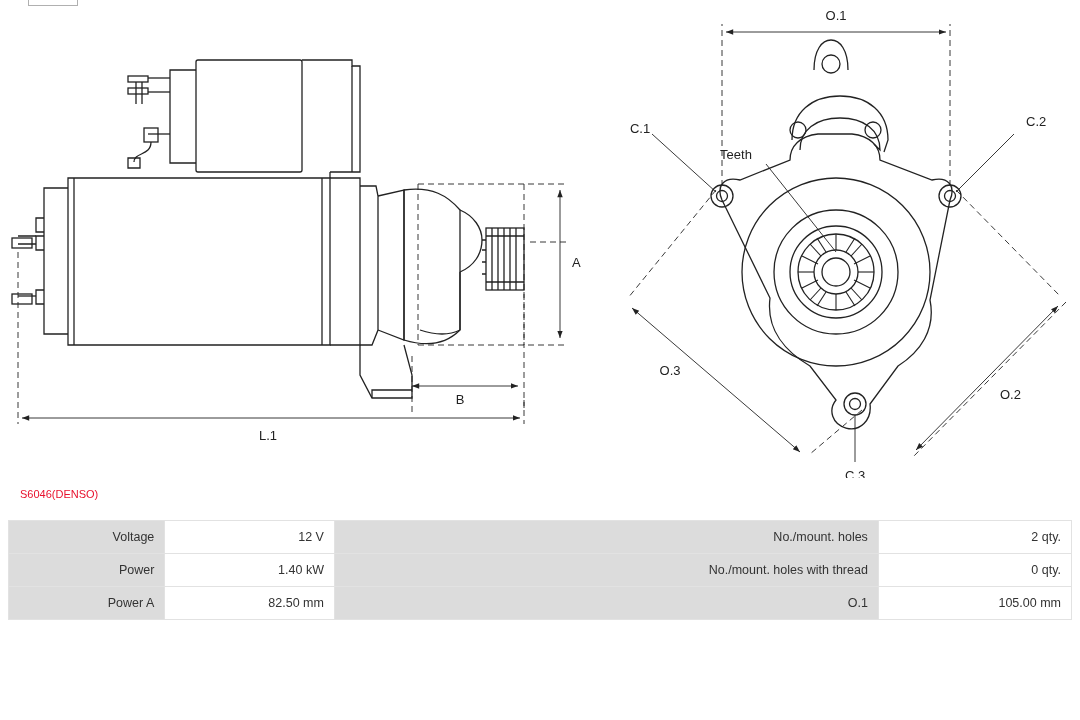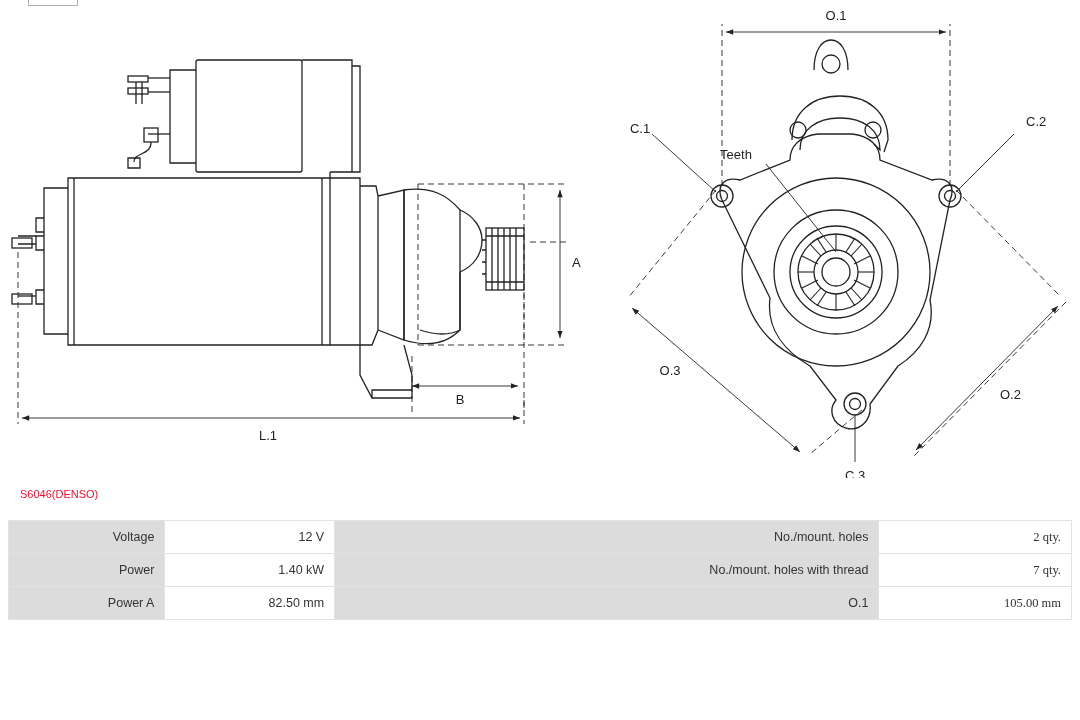--- a/index.html
+++ b/index.html
@@ -53,21 +53,20 @@
   td.lbl2 {
     background: #dcdcdc;
     text-align: right;
     color: #333;
     width: 600px;
   }
   td.val2 {
     background: #ffffff;
     text-align: right;
     width: 210px;
-    font-family: Liberation Serif, serif;
   }
   svg text {
     font-family: "Liberation Sans", sans-serif;
     fill: #222;
   }
 </style>
 </head>
 <body>
 
 <div id="root">
@@ -261,21 +260,21 @@
       <tr>
         <td class="lbl">Voltage</td>
         <td class="val">12 V</td>
         <td class="lbl2">No./mount. holes</td>
         <td class="val2">2 qty.</td>
       </tr>
       <tr>
         <td class="lbl">Power</td>
         <td class="val">1.40 kW</td>
         <td class="lbl2">No./mount. holes with thread</td>
-        <td class="val2">7 qty.</td>
+        <td class="val2">0 qty.</td>
       </tr>
       <tr>
         <td class="lbl">Power A</td>
         <td class="val">82.50 mm</td>
         <td class="lbl2">O.1</td>
         <td class="val2">105.00 mm</td>
       </tr>
     </tbody>
   </table>
 

